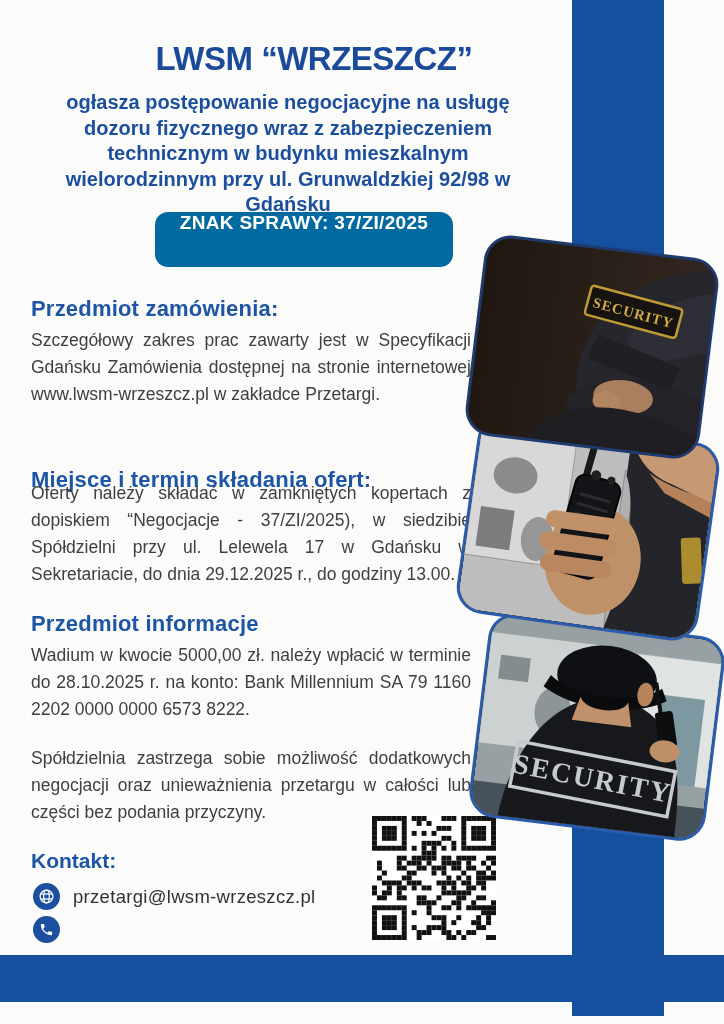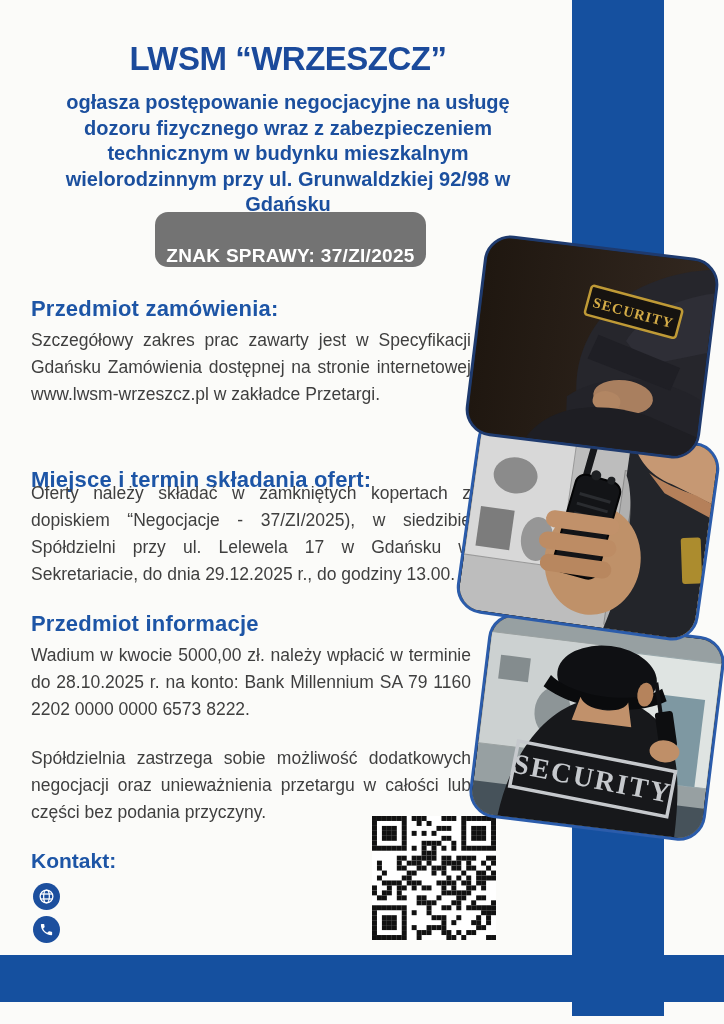--- a/index.html
+++ b/index.html
@@ -8,25 +8,25 @@
     background:#fbfbf9;
     font-family:"Liberation Sans",sans-serif;
     -webkit-font-smoothing:antialiased;
   }
   .abs{position:absolute;}
   
   .vbar{left:572px;top:0;width:92px;height:1016px;background:#15509f;z-index:1;}
   .hbar{left:0;top:955px;width:724px;height:47px;background:#15509f;z-index:2;}
   
   .title{left:0;top:40px;width:576px;text-align:center;
-    font-size:33px;font-weight:bold;letter-spacing:-.5px;color:#1b4a9b;z-index:3;}
+    font-size:33px;font-weight:bold;letter-spacing:-.5px;color:#1b4a9b;z-index:3;padding-left:26px;}
   .subtitle{left:38px;top:90px;width:500px;text-align:center;
     font-size:20px;line-height:25.5px;font-weight:bold;color:#1b4f9e;z-index:3;}
-  .badge{left:155px;top:212px;width:271px;height:55px;background:#737373;
-    border-radius:13px;display:flex;align-items:flex-end;justify-content:center;z-index:3;}
+  .badge{left:155px;top:212px;width:298px;height:55px;background:#0369a1;
+    border-radius:13px;display:flex;align-items:flex-start;justify-content:center;z-index:3;}
   .badge span{color:#fff;font-weight:bold;font-size:19px;letter-spacing:.3px;}
   
   .sec-head{left:31px;font-size:22px;font-weight:bold;color:#1d55a6;letter-spacing:.2px;z-index:3;}
   .para{left:31px;width:440px;font-size:17.5px;line-height:27px;color:#3f3f3f;
     text-align:justify;text-justify:inter-word;z-index:3;}
   
   .contact-head{left:31px;top:849px;font-size:21px;font-weight:bold;color:#1d55a6;z-index:3;}
   .crow{left:33px;display:flex;align-items:center;gap:13px;z-index:3;}
   .crow .cicon{width:27px;height:27px;border-radius:50%;background:#1c4f9e;
     display:flex;align-items:center;justify-content:center;flex:0 0 27px;}
@@ -65,20 +65,21 @@
 <div class="abs contact-head">Kontakt:</div>
 <div class="abs crow" style="top:883px">
   <span class="cicon">
     <svg width="17" height="17" viewBox="0 0 24 24" fill="none" stroke="#ffffff" stroke-width="1.8">
       <circle cx="12" cy="12" r="9"></circle>
       <ellipse cx="12" cy="12" rx="4" ry="9"></ellipse>
       <line x1="3.5" y1="8.5" x2="20.5" y2="8.5"></line>
       <line x1="3.5" y1="15.5" x2="20.5" y2="15.5"></line>
     </svg>
   </span>
+  <span class="ctext">przetargi@lwsm-wrzeszcz.pl</span>
 </div>
 <div class="abs crow" style="top:916px">
   <span class="cicon">
     <svg width="15" height="15" viewBox="0 0 24 24" fill="#ffffff">
       <path d="M6.62 10.79c1.44 2.83 3.76 5.14 6.59 6.59l2.2-2.2c.27-.27.67-.36 1.02-.24 1.12.37 2.33.57 3.57.57.55 0 1 .45 1 1V20c0 .55-.45 1-1 1-9.39 0-17-7.61-17-17 0-.55.45-1 1-1h3.5c.55 0 1 .45 1 1 0 1.25.2 2.45.57 3.57.11.35.03.74-.25 1.02l-2.2 2.2z"></path>
     </svg>
   </span>
 </div>
 
 <div class="abs qr" id="qr"><svg width="124" height="124" viewBox="0 0 125 125" xmlns="http://www.w3.org/2000/svg">

